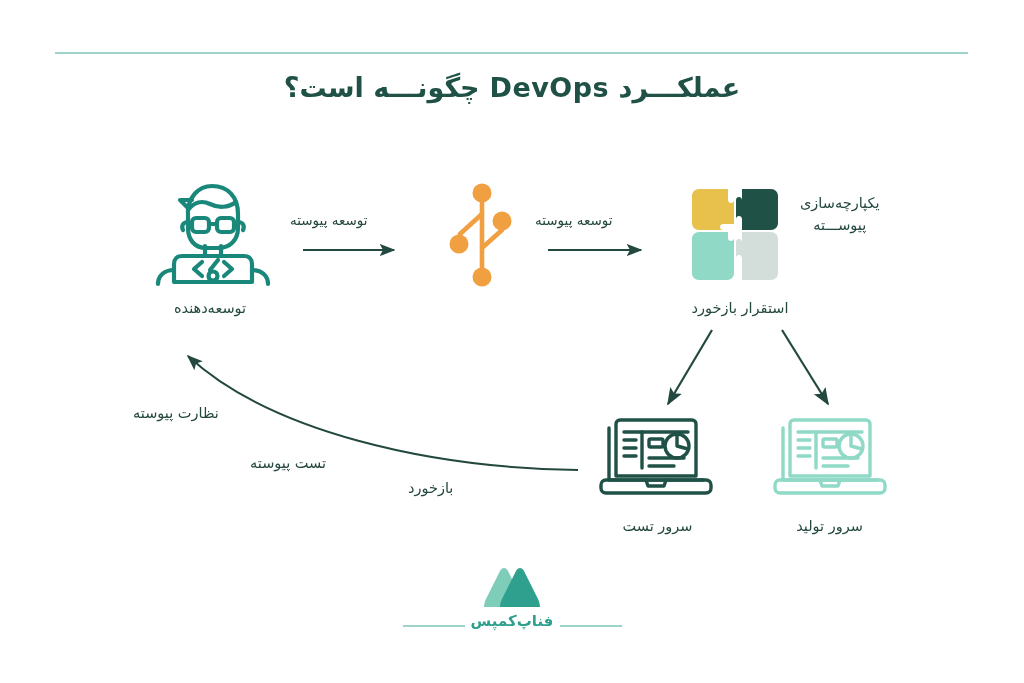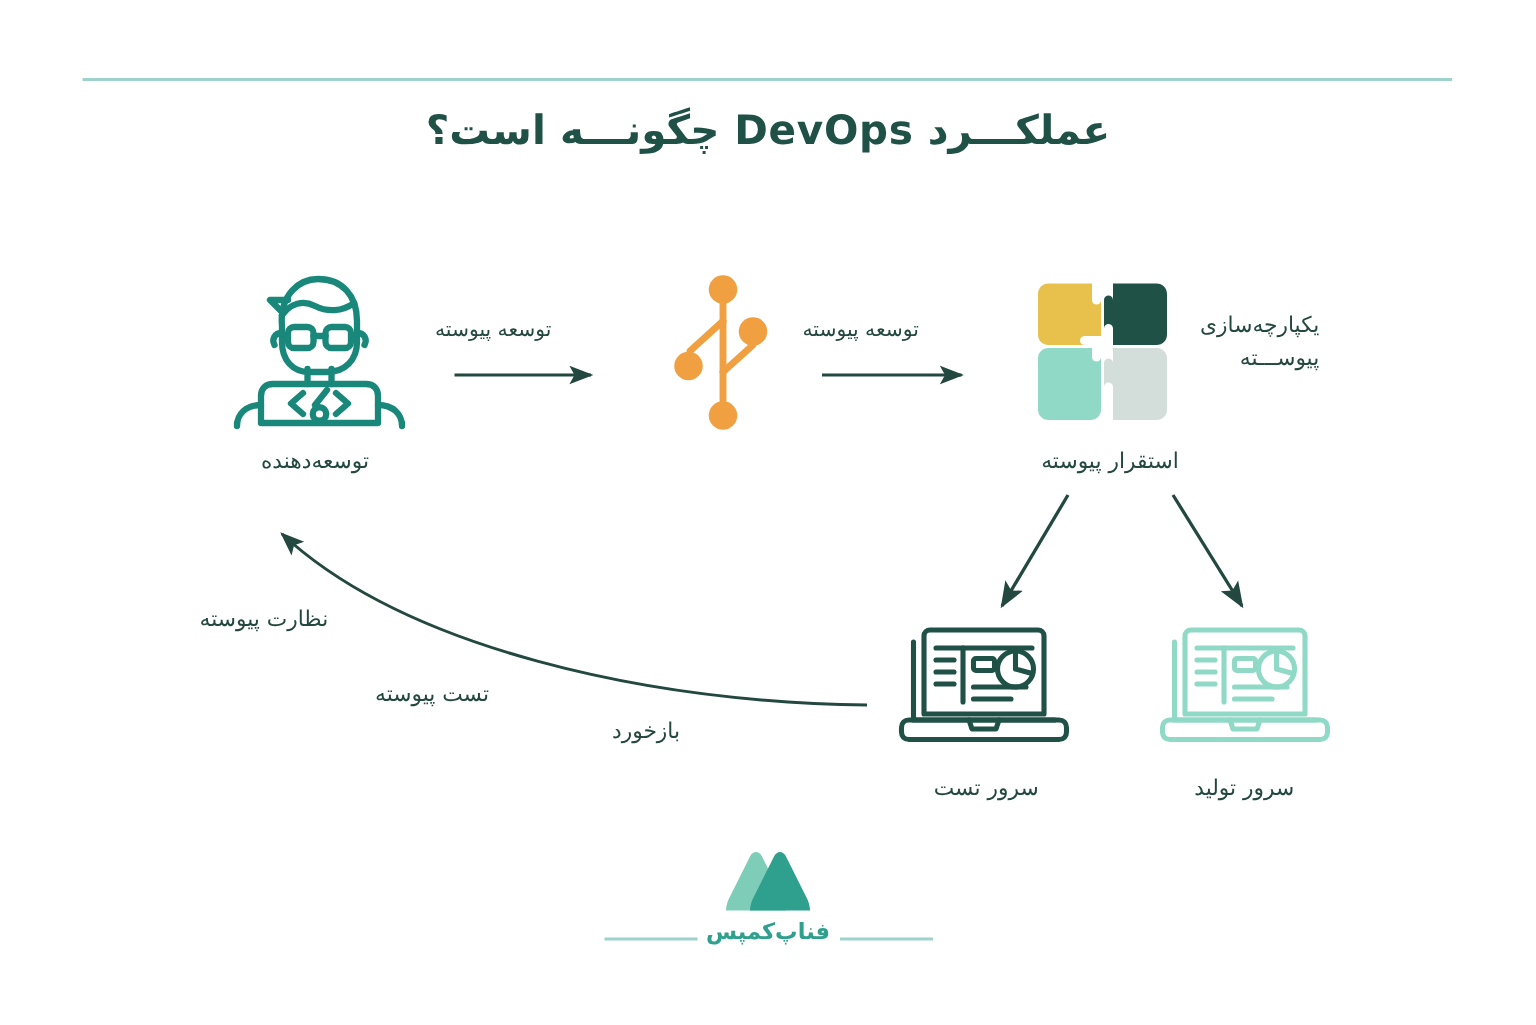--- a/index.html
+++ b/index.html
@@ -66,21 +66,21 @@
   #dev-node   { left: 150px; top: 178px; width: 120px; height: 112px; }
   #dev-label  { left: 130px; top: 300px; width: 160px; }
 
   
   #vcs-node   { left: 440px; top: 180px; width: 80px;  height: 110px; }
   #vcs-label  { left: 390px; top: 300px; width: 180px; }
 
   
   #puzzle-node  { left: 688px; top: 186px; width: 100px; height: 100px; }
   #puzzle-label { left: 650px; top: 300px; width: 180px; }
-  #ci-label     { left: 800px; top: 206px; }
+  #ci-label     { left: 800px; top: 192px; text-align: center; }
 
   
   #arrow1-label { left: 290px; top: 212px; width: 120px; }
   #arrow2-label { left: 535px; top: 212px; width: 120px; }
 
   
   #monitor-label { left: 133px; top: 402px; }
   #testing-label { left: 250px; top: 452px; }
   #feedback-label { left: 408px; top: 477px; }
 
@@ -216,21 +216,21 @@
 
       <path d="M4 53 C4 49, 7 46, 11 46 L40 46 L40 52 C40 56, 46 56, 46 52
                L46 46 L46 80 L46 87 C46 91, 43 94, 39 94 L11 94
                C7 94, 4 91, 4 87 Z" fill="#8fd9c6"></path>
 
       <path d="M54 46 L83 46 C87 46, 90 49, 90 53 L90 87 C90 91, 87 94, 83 94
                L54 94 L54 72 C54 68, 48 68, 48 72 L48 63 L48 56
                C48 52, 54 52, 54 56 Z" fill="#d3dedb"></path>
     </svg>
   </div>
-  <div class="node-label" id="puzzle-label">استقرار پیوسته</div>
+  <div class="node-label" id="puzzle-label">استقرار بازخورد</div>
 
   <div class="side-label" id="ci-label">
     <div>یکپارچه‌سازی</div>
     <div>پیوســـته</div>
   </div>
 
   <div class="edge-label" id="arrow1-label">توسعه پیوسته</div>
   <div class="edge-label" id="arrow2-label">توسعه پیوسته</div>
 
   <div class="side-label" id="monitor-label">نظارت پیوسته</div>

